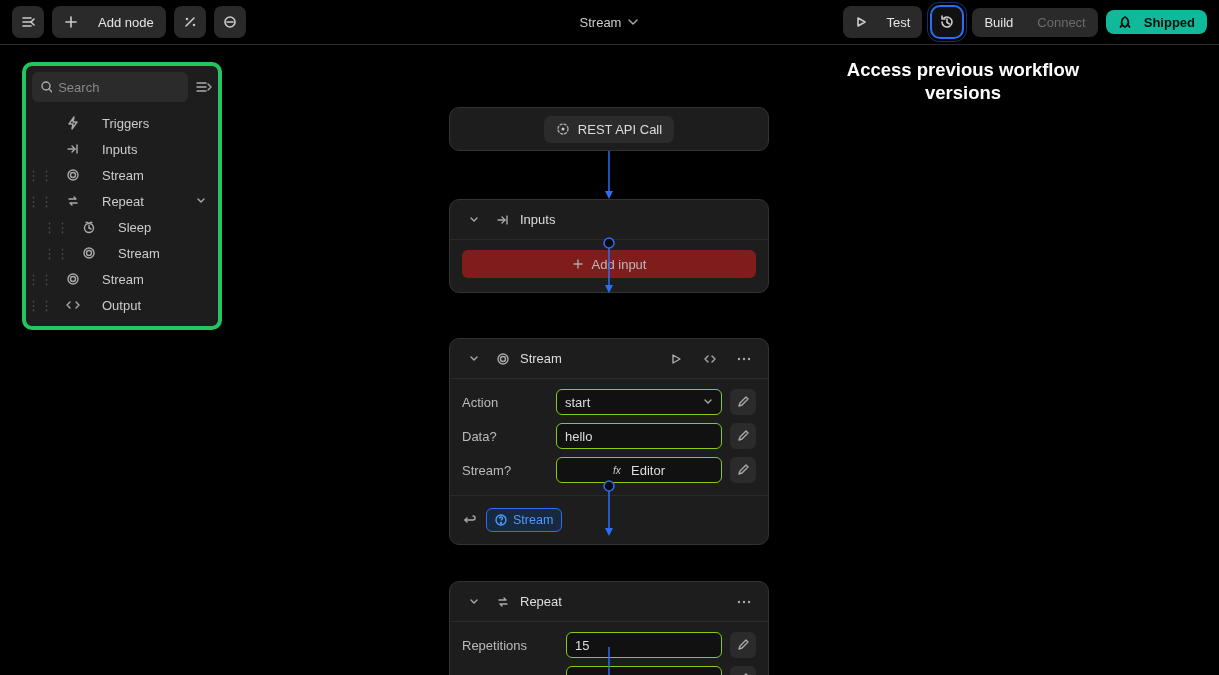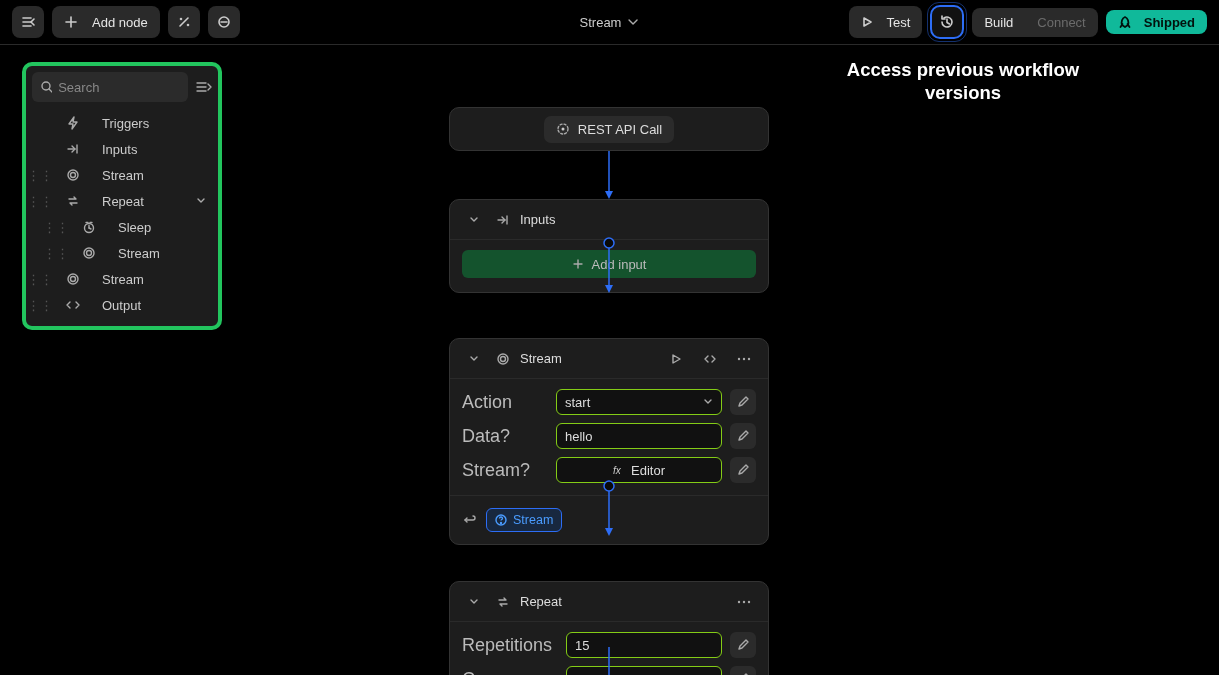--- a/index.html
+++ b/index.html
@@ -31,21 +31,21 @@
   align-items: center;
   justify-content: center;
   cursor: pointer;
 }
 .pill-btn {
   height: 32px;
   border-radius: 8px;
   background: #2a2a2a;
   display: inline-flex;
   align-items: center;
-  gap: 14px;
+  gap: 20px;
   padding: 0 12px;
   cursor: pointer;
 }
 .topbar .title {
   position: absolute;
   left: 50%;
   transform: translateX(-50%);
   display: flex;
   align-items: center;
   gap: 6px;
@@ -181,30 +181,30 @@
 .node-header .title { color:#ddd; }
 .node-header .spacer { flex:1; }
 .node-header .hbtn {
   width:24px; height:24px; display:flex; align-items:center; justify-content:center;
   cursor:pointer; color:#aaa;
 }
 
 .inputs-node { top: 154px; }
 .inputs-body { padding: 10px 12px 14px; }
 .add-input-btn {
-  background:#14532d; color:#bbb;
+  background:#7f1d1d; color:#bbb;
   height:28px; border-radius:6px;
   display:flex; align-items:center; justify-content:center; gap:8px;
   cursor:pointer;
 }
 
 .stream-node { top: 293px; }
 .stream-body { padding: 10px 12px 12px; display:flex; flex-direction:column; gap:8px; }
 .prop-row { display:flex; align-items:center; gap:8px; }
-.prop-label { width: 86px; color:#bbb; font-size:18px; }
+.prop-label { width: 86px; color:#bbb; font-size:13px; }
 .prop-input {
   flex:1; height:26px; background:#111; border:1px solid #84cc16; border-radius:6px;
   display:flex; align-items:center; padding:0 8px; color:#ddd; gap:6px;
 }
 .prop-input.center { justify-content:center; }
 .prop-input .chev { margin-left:auto; color:#888; }
 .edit-btn {
   width:26px; height:26px; background:#2b2b2b; border-radius:6px;
   display:flex; align-items:center; justify-content:center; cursor:pointer;
 }

